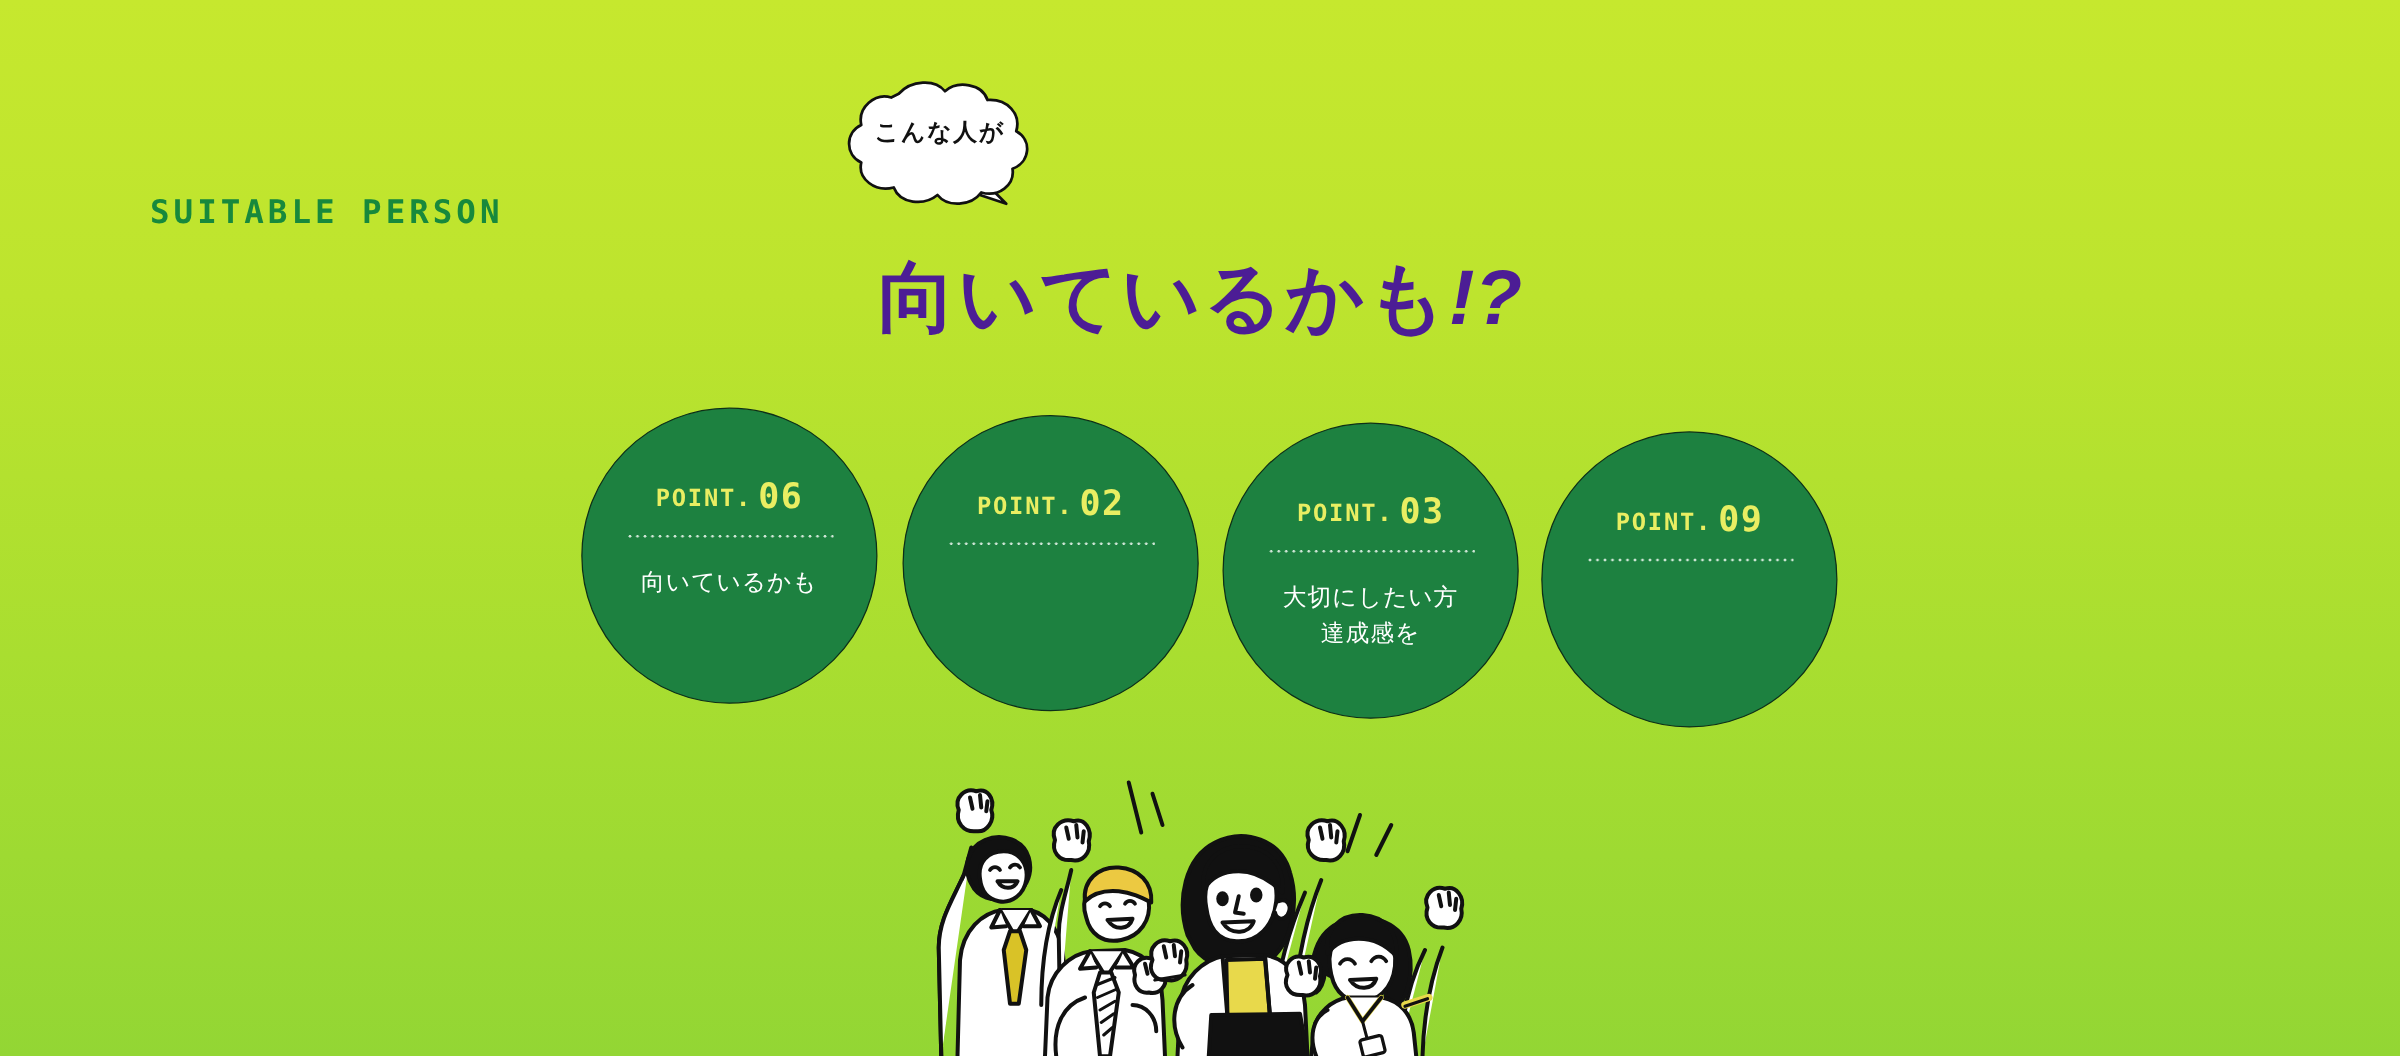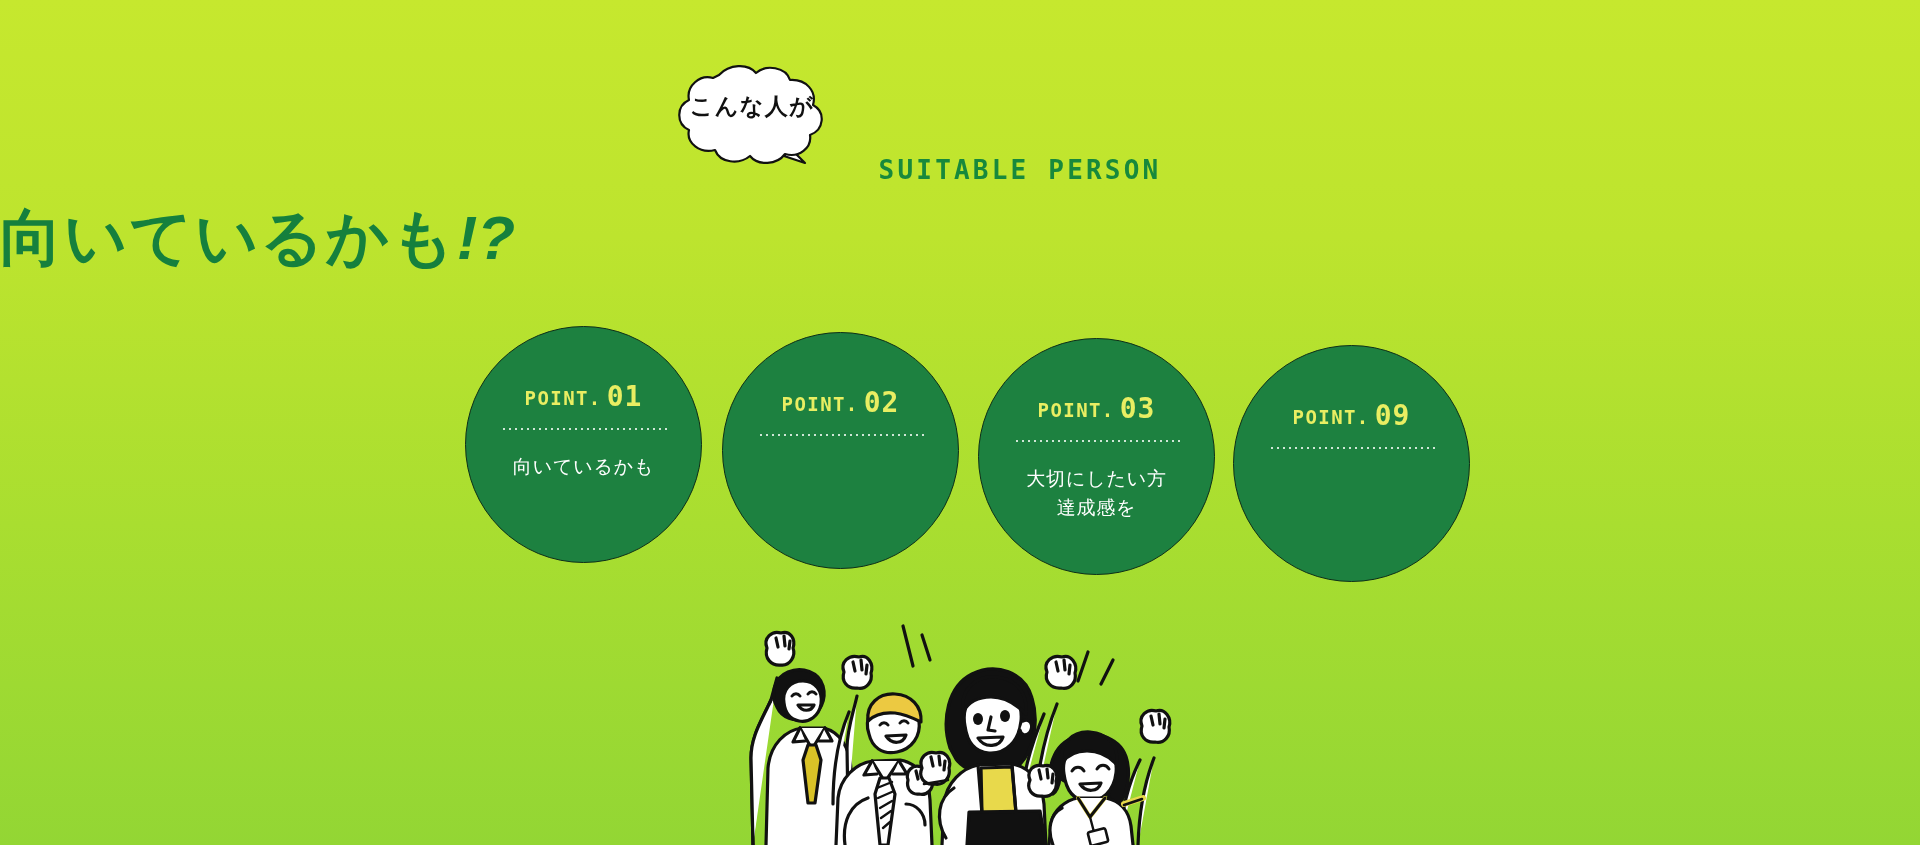--- a/index.html
+++ b/index.html
@@ -11,36 +11,36 @@
   }
 
   
   .header { position:absolute; left:0; top:0; width:1920px; height:300px; }
 
   .bubble-wrap { position:absolute; left:672px; top:62px; width:160px; height:105px; }
   .bubble-wrap svg { display:block; width:160px; height:105px; overflow:visible; }
   .bubble-text {
     position:absolute; left:0; top:0; width:160px; height:88px;
     display:flex; align-items:center; justify-content:center;
-    font-size:23px; font-weight:600; color:#111; letter-spacing:1.5px;
+    font-size:19px; font-weight:600; color:#111; letter-spacing:1.5px;
     font-family:"DejaVu Sans","Liberation Sans",sans-serif;
   }
 
   .eyebrow {
-    position:absolute; left:0; top:155px; width:1920px; text-align:center;
+    position:absolute; left:0; top:155px; width:1920px; 
     font-size:26px; font-weight:800; color:#17893c;
     letter-spacing:3.2px;
     font-family:"DejaVu Sans Mono","Liberation Sans",sans-serif;
     transform:scaleX(1.0);
   }
   .eyebrow .inner { display:inline-block; padding-left:120px; }
 
   .headline {
-    position:absolute; left:0; top:196px; width:1920px; text-align:left;
-    font-size:62px; font-weight:700; color:#15803d; letter-spacing:2px;
+    position:absolute; left:0; top:196px; width:1920px; text-align:center;
+    font-size:62px; font-weight:700; color:#4c1d95; letter-spacing:2px;
     font-family:"DejaVu Sans","Liberation Sans",sans-serif;
     white-space:nowrap;
   }
   .headline .mark {
     font-style:italic; font-weight:800; letter-spacing:0px;
     font-family:"Liberation Sans",sans-serif;
   }
 
   
   .circles { position:absolute; left:0; top:0; width:1920px; height:845px;padding-left:12px; }
@@ -112,21 +112,21 @@
   <div class="headline">
     <span>向いているかも</span><span class="mark">!?</span>
   </div>
 </div>
 
 <div class="circles">
 
   <div class="circle c1">
     <div class="point-label">
       <span class="pw">POINT.</span>
-      <span class="pn">01</span>
+      <span class="pn">06</span>
     </div>
     <div class="divider"></div>
     <div class="circle-text">
       <span>向いているかも</span>
     </div>
   </div>
 
   <div class="circle c2">
     <div class="point-label">
       <span class="pw">POINT.</span>

